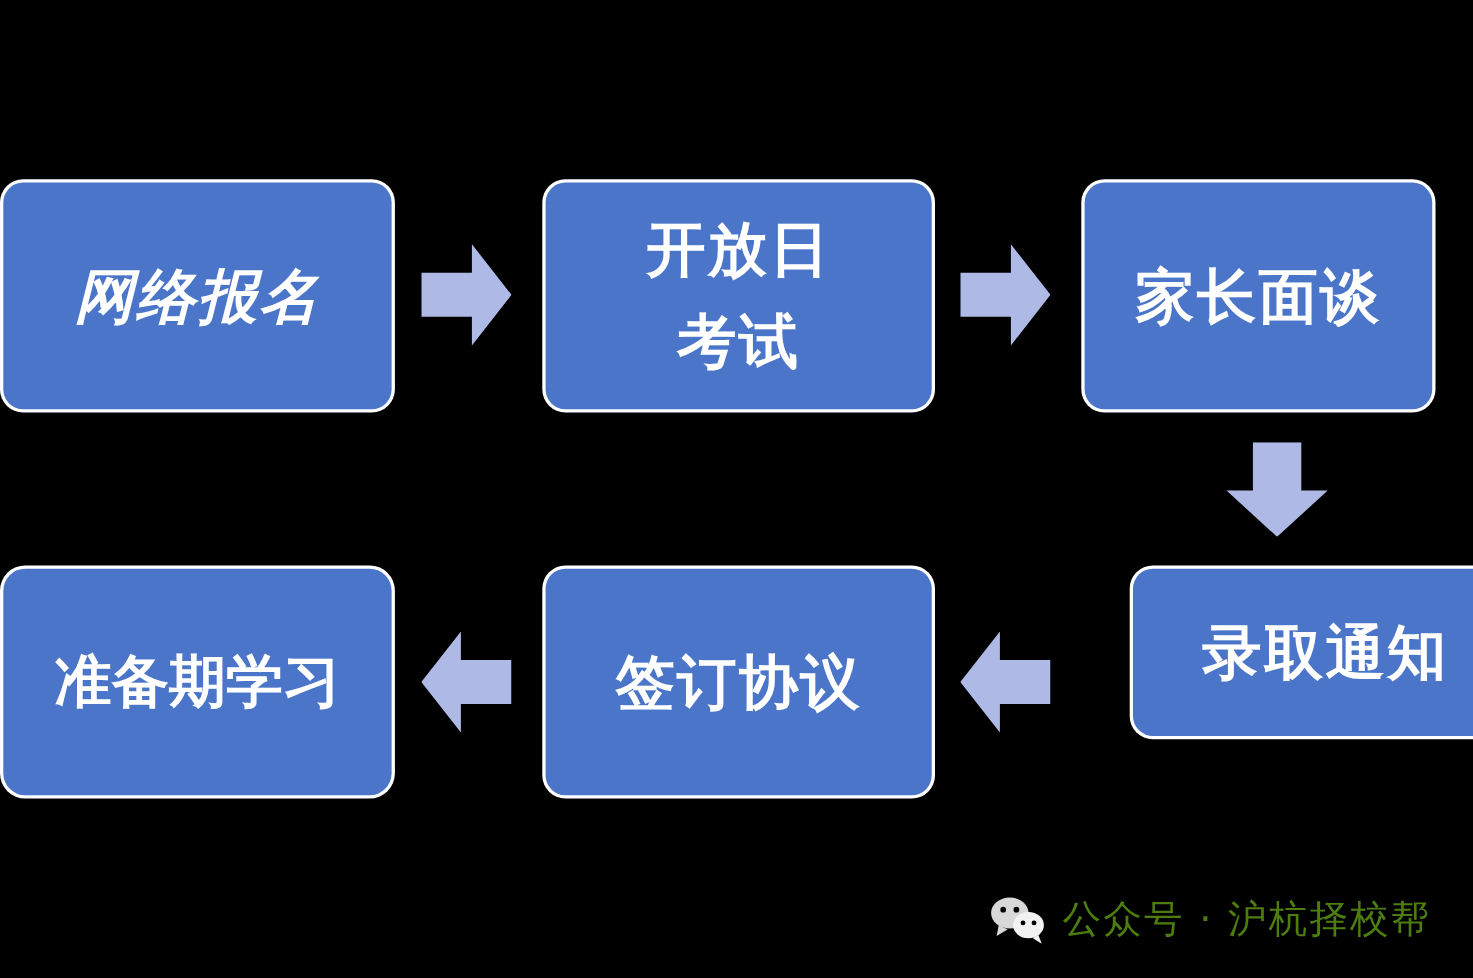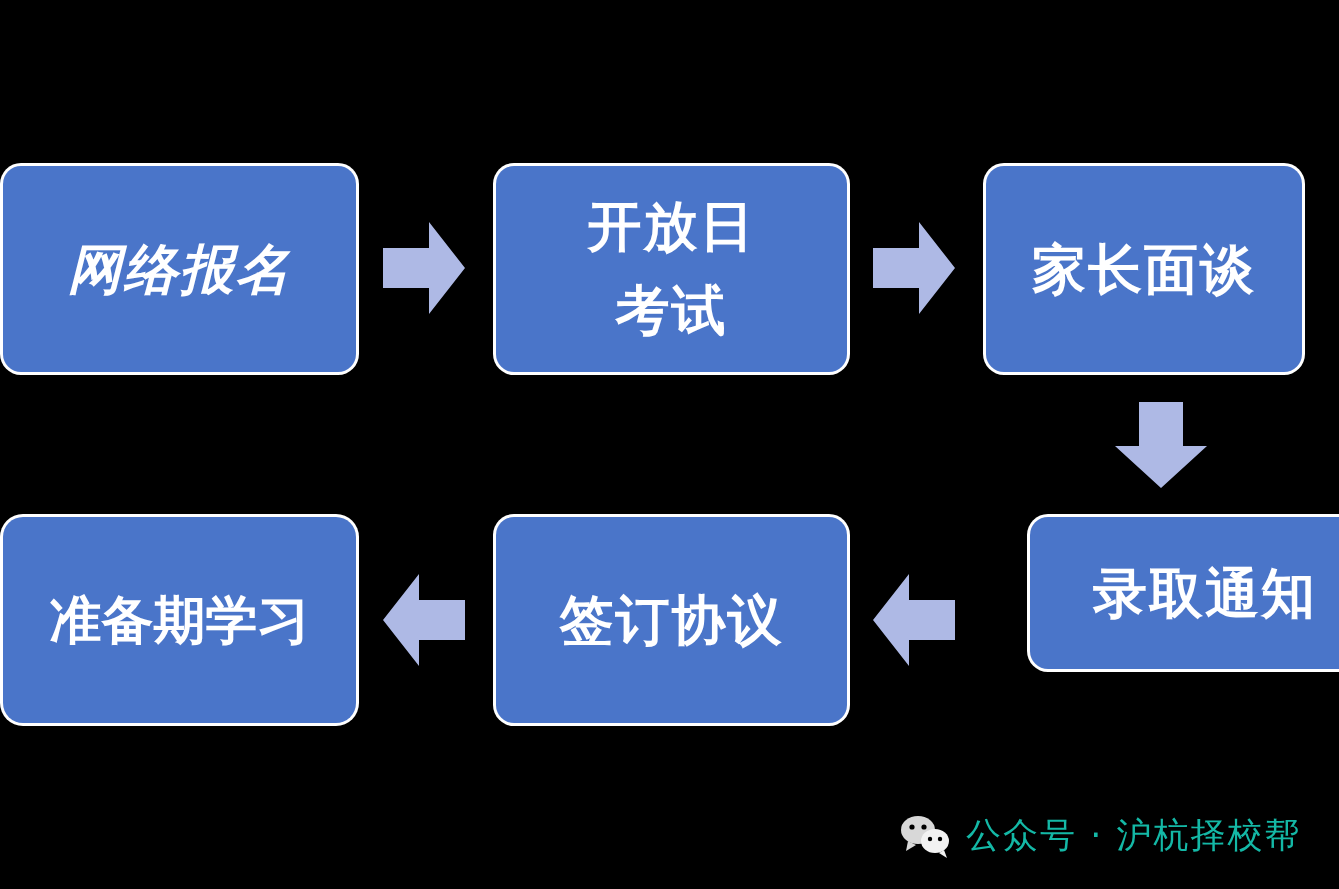--- a/index.html
+++ b/index.html
@@ -75,21 +75,21 @@
   #footer {
     position: absolute;
     left: 900px;
     top: 812px;
     display: flex;
     align-items: center;
     gap: 14px;
   }
   #wechat-icon { display: block; }
   #footer-text {
-    color: #14b8a6;
+    color: #4d7c0f;
     font-family: "DejaVu Sans", "Liberation Sans", sans-serif;
     font-size: 35px;
     font-weight: normal;
     letter-spacing: 2px;
     white-space: nowrap;
   }
 </style>
 </head>
 <body>
 

